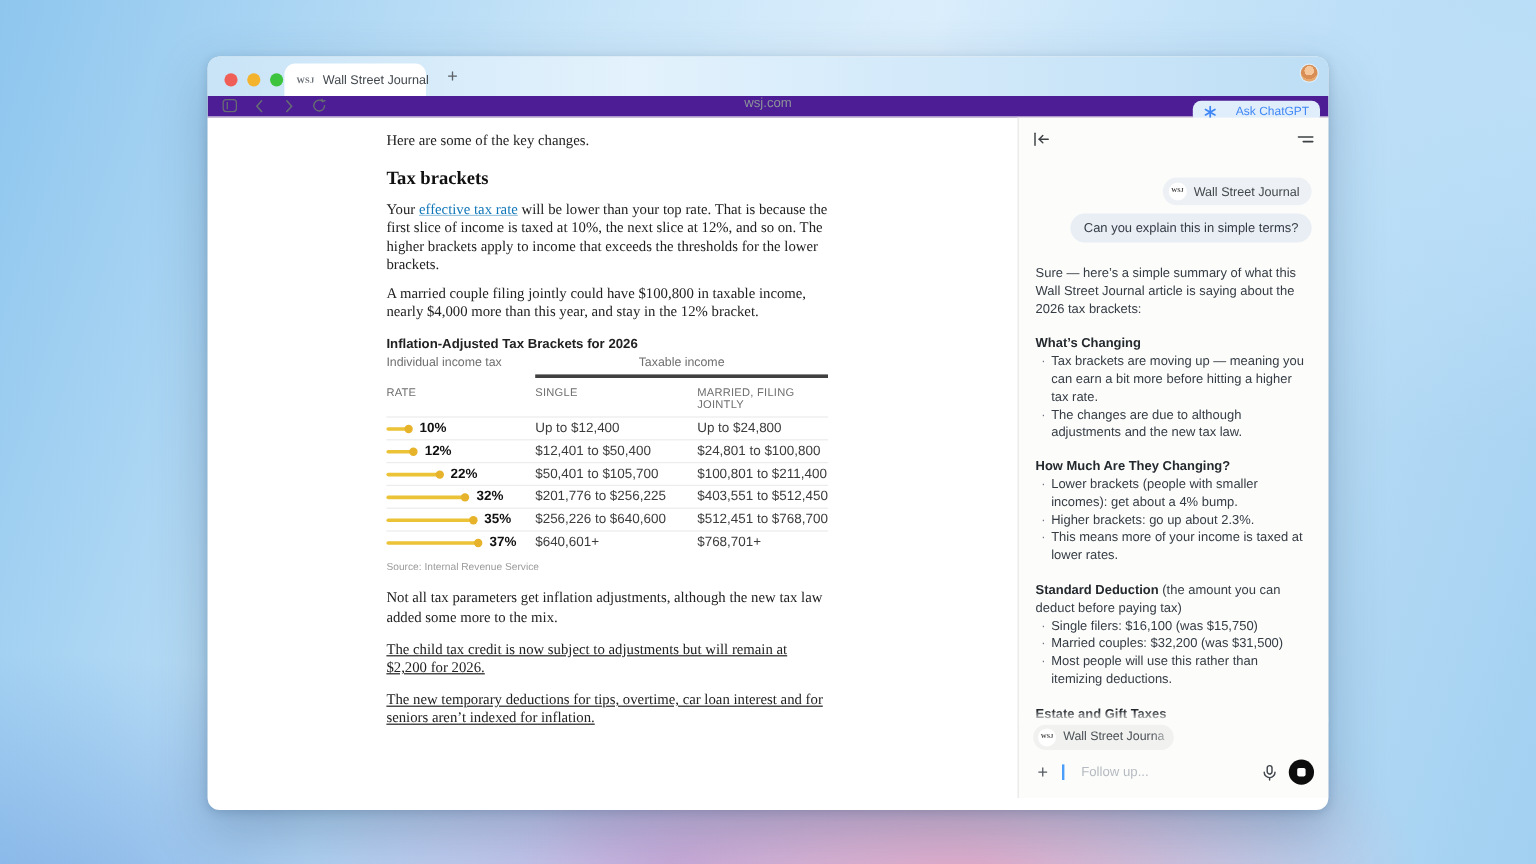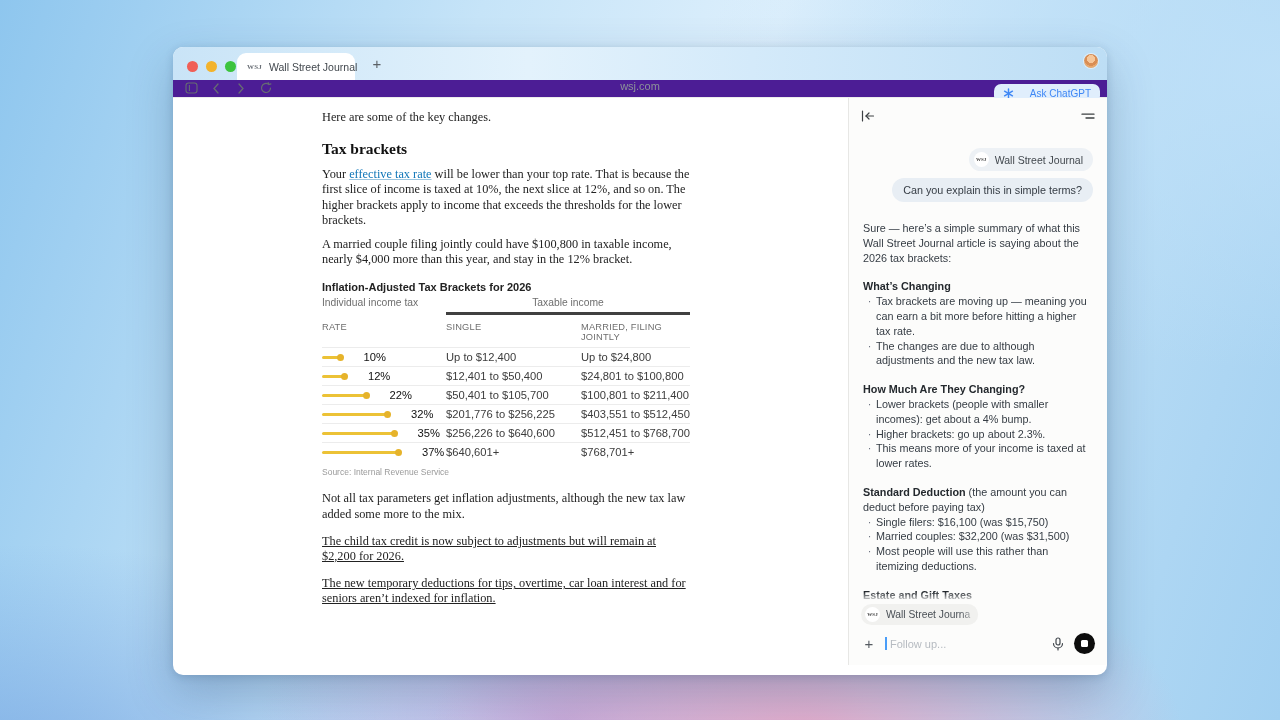--- a/index.html
+++ b/index.html
@@ -76,21 +76,21 @@
   .group-left { width:124px; flex:none; white-space:nowrap; }
   .group-right { flex:1; text-align:center; padding-bottom:4px; border-bottom:3px solid #404040; }
   .head-row { display:flex; margin-top:7px; padding-bottom:5px; font-size:9.3px; color:#6e6e6e; letter-spacing:.2px; }
   .c-rate { width:124px; flex:none; }
   .c-single { width:135px; flex:none; }
   .c-married { flex:1; }
   .t-row { display:flex; align-items:center; height:19px; border-top:1px solid #ececec; font-size:11.2px; color:#3c3c3c; }
   .bar-cell { width:124px; flex:none; display:flex; align-items:center; }
   .bar-line { height:3px; border-radius:2px; }
   .bar-dot { width:7px; height:7px; border-radius:50%; margin-left:-4px; flex:none; }
-  .rate-label { font-size:11.2px; font-weight:normal; color:#111; margin-left:20px; white-space:nowrap; }
+  .rate-label { font-size:11.2px; font-weight:bold; color:#111; margin-left:6px; white-space:nowrap; }
   .source { margin-top:6px; font-family:"Liberation Sans", sans-serif; font-size:8.5px; color:#9a9a9a; }
   .after-chart { margin-top:14px !important; }
   .p-gap { margin-top:12px !important;text-decoration:underline; }
   
   .chat {
     width:259px; flex:none; position:relative; background:#fcfcfb; border-left:1px solid #e7e7e5;
   }
   .chat-header { position:absolute; top:0; left:0; right:0; height:40px; }
   .chat-hbtn { position:absolute; top:10px; width:16px; height:16px; background:none; border:none; color:#3c4043; display:flex; align-items:center; justify-content:center; cursor:default; }
   .collapse-btn { left:11px; }
@@ -126,21 +126,21 @@
     position:relative; display:inline-flex; align-items:center; gap:6px; background:#f1f1ef;
     border-radius:12px; padding:3px 8px 3px 4px; font-size:10.3px; color:#4a5056;
     max-width:118px; white-space:nowrap; overflow:hidden;
   }
   .composer-chip::after {
     content:""; position:absolute; right:0; top:0; bottom:0; width:18px;
     background:linear-gradient(to right, rgba(241,241,239,0), #f1f1ef);
   }
   .input-row { display:flex; align-items:center; margin-top:8px; gap:8px; }
   .plus-btn { background:none; border:none; font-size:15px; color:#555b61; width:16px; line-height:16px; cursor:text; }
-  .fake-input { flex:1; display:flex; align-items:center; gap:3px; cursor:text; }
+  .fake-input { flex:1; display:flex; align-items:center; gap:14px; cursor:text; }
   .caret { width:2px; height:13px; background:#4a9df8; }
   .placeholder { font-size:11px; color:#b6bbc1; }
   .mic-btn { background:none; border:none; width:16px; height:16px; color:#40464c; display:flex; align-items:center; justify-content:center; }
   .stop-btn {
     width:21px; height:21px; border-radius:50%; background:#0d0d0d; border:none;
     display:flex; align-items:center; justify-content:center; cursor:default; flex:none;
   }
   .stop-square { width:7px; height:7px; border-radius:1.5px; background:#fff; display:block; }
   svg { display:block; }
 </style>

